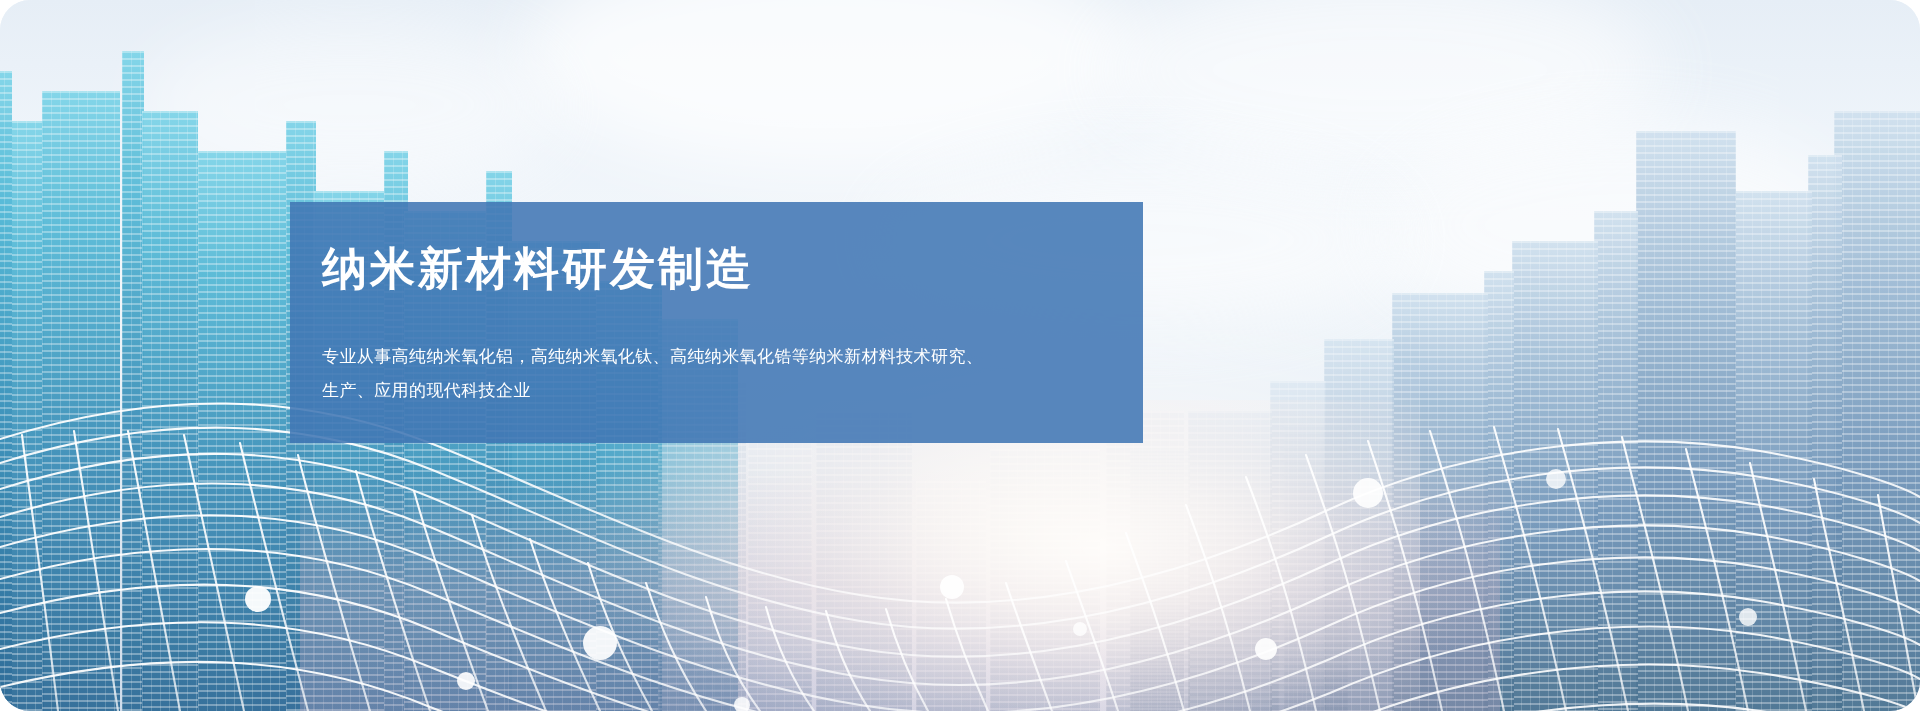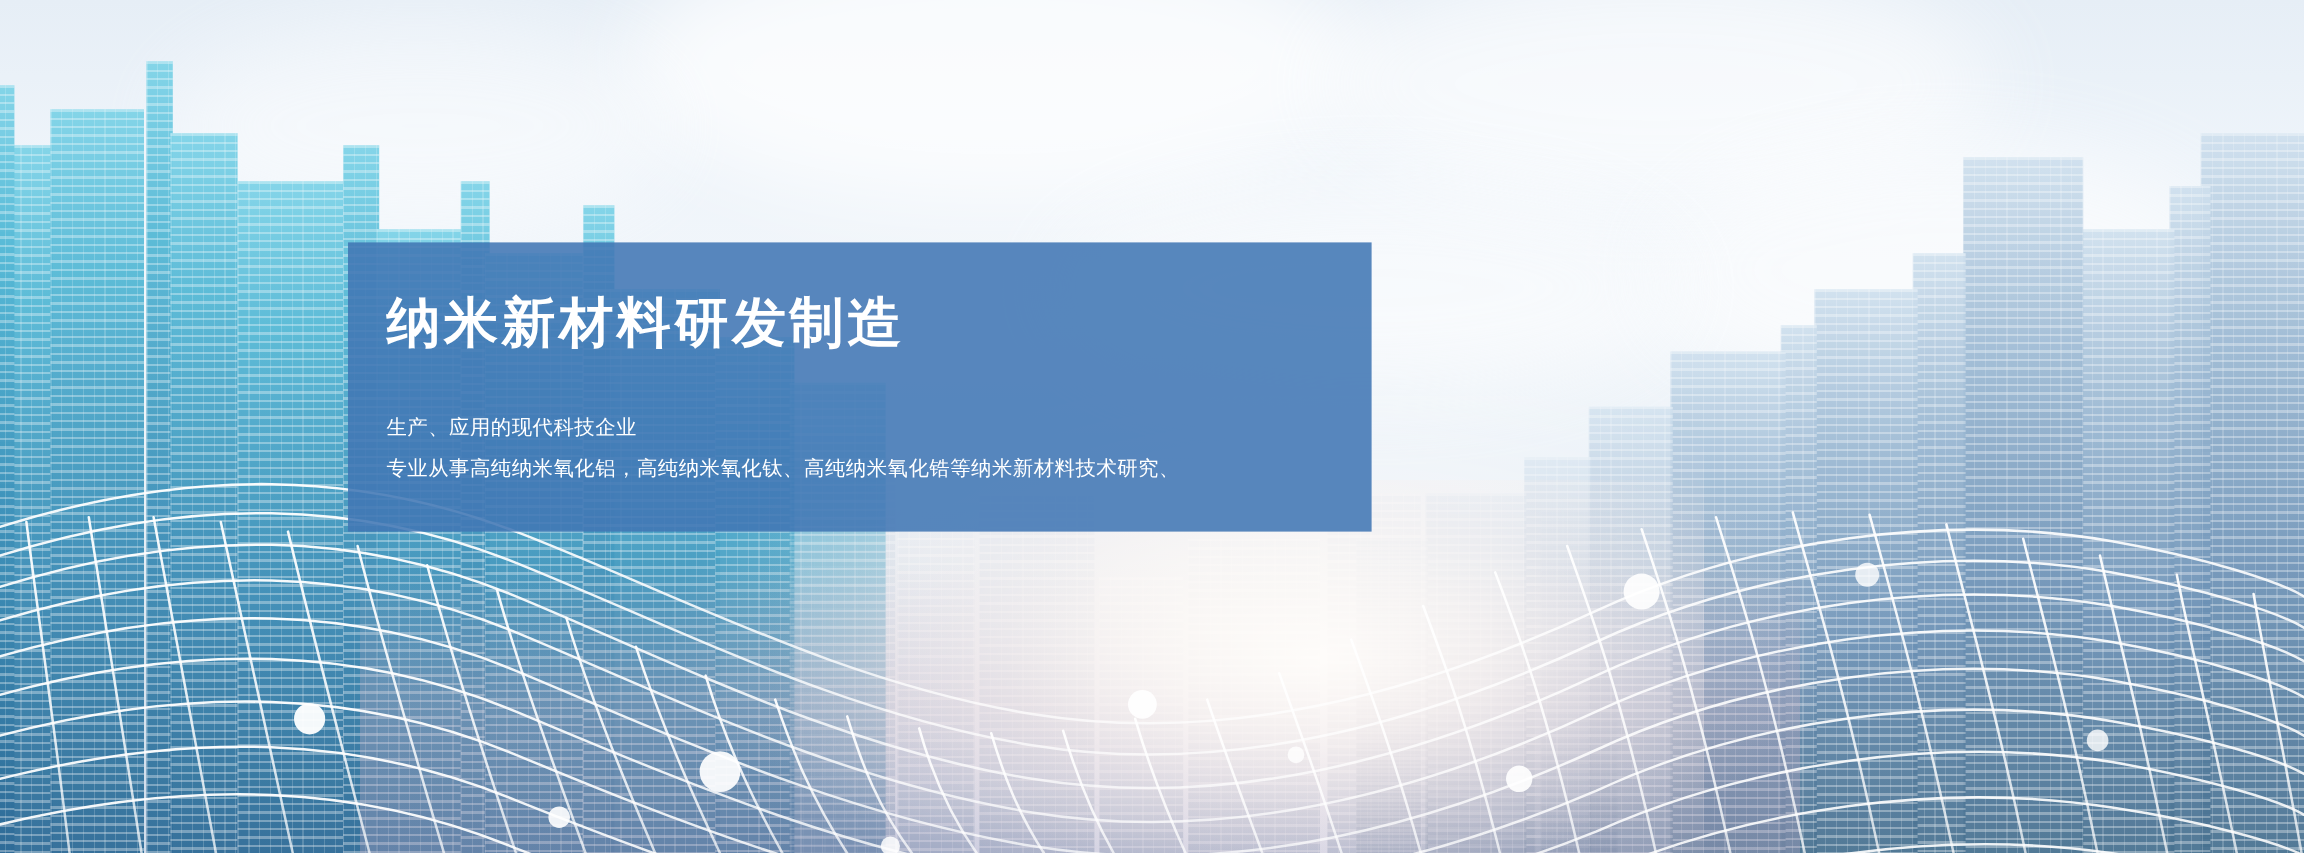--- a/index.html
+++ b/index.html
@@ -3,20 +3,21 @@
 <meta charset="utf-8">
 <style>
   html,body{margin:0;padding:0;background:#fff;}
   body{font-family:"Liberation Sans","DejaVu Sans",sans-serif;}
 
   .stage{
     position:relative;
     width:1920px;height:711px;
     overflow:hidden;
     background:#eef4f9;
+    border-radius:30px;
   }
 
   
   .sky{
     position:absolute;inset:0;
     background:
       linear-gradient(180deg,
         #e6eef6 0%,
         #eef4fa 18%,
         #f3f7fb 38%,
@@ -313,18 +314,18 @@
         <circle cx="1368" cy="112" r="15" opacity=".9"></circle>
         <circle cx="1556" cy="98" r="10" opacity=".8"></circle>
         <circle cx="1748" cy="236" r="9" opacity=".8"></circle>
       </g>
     </svg>
   </div>
 
   <div class="panel">
     <h1 class="panel-title">纳米新材料研发制造</h1>
     <p class="panel-sub">
+      <span>专业从事高纯纳米氧化铝，高纯纳米氧化钛、高纯纳米氧化锆等纳米新材料技术研究、</span>
       <span>生产、应用的现代科技企业</span>
-      <span>专业从事高纯纳米氧化铝，高纯纳米氧化钛、高纯纳米氧化锆等纳米新材料技术研究、</span>
     </p>
   </div>
 
 </div>
 
 </body></html>

